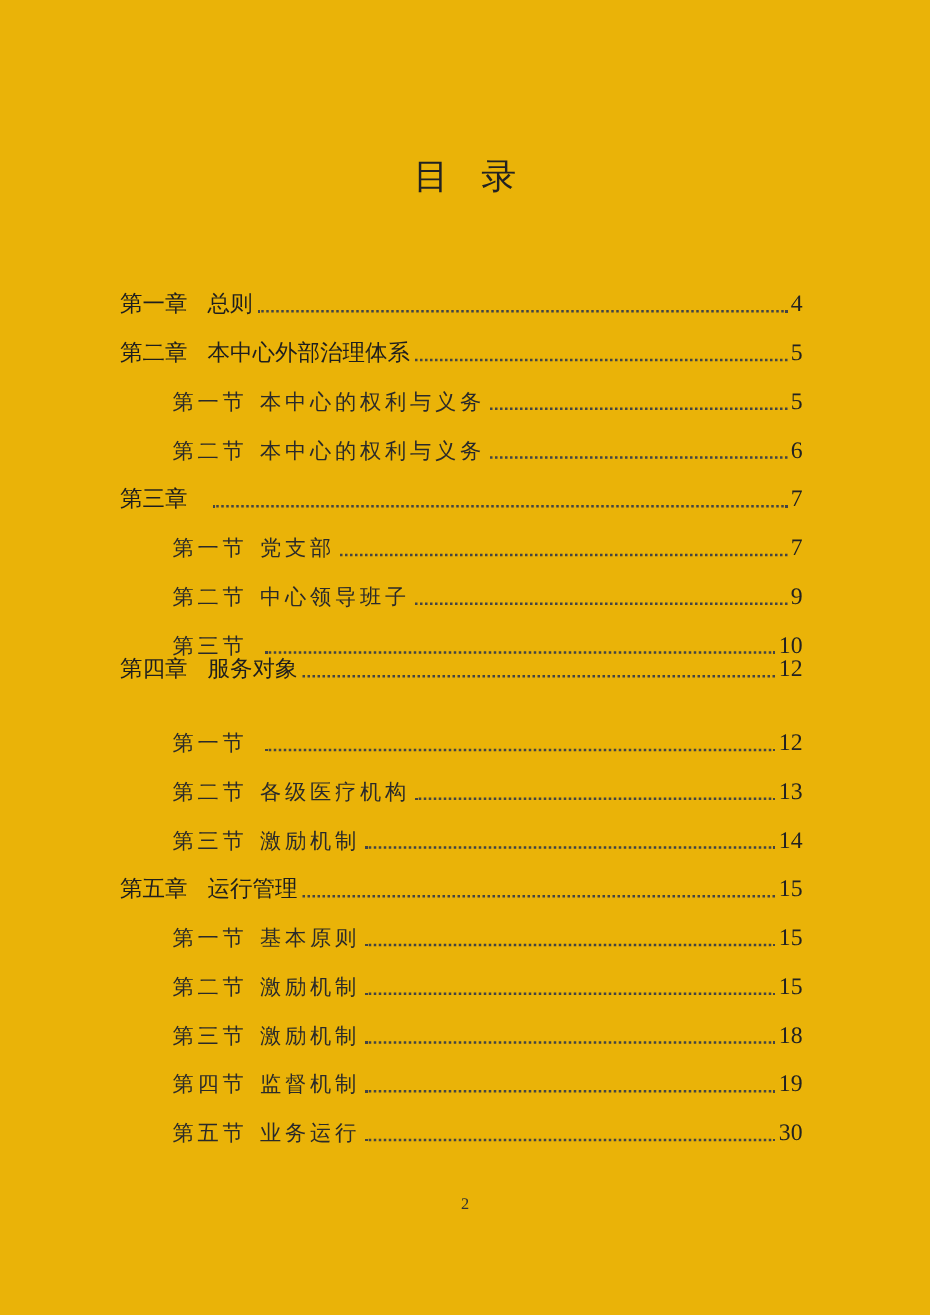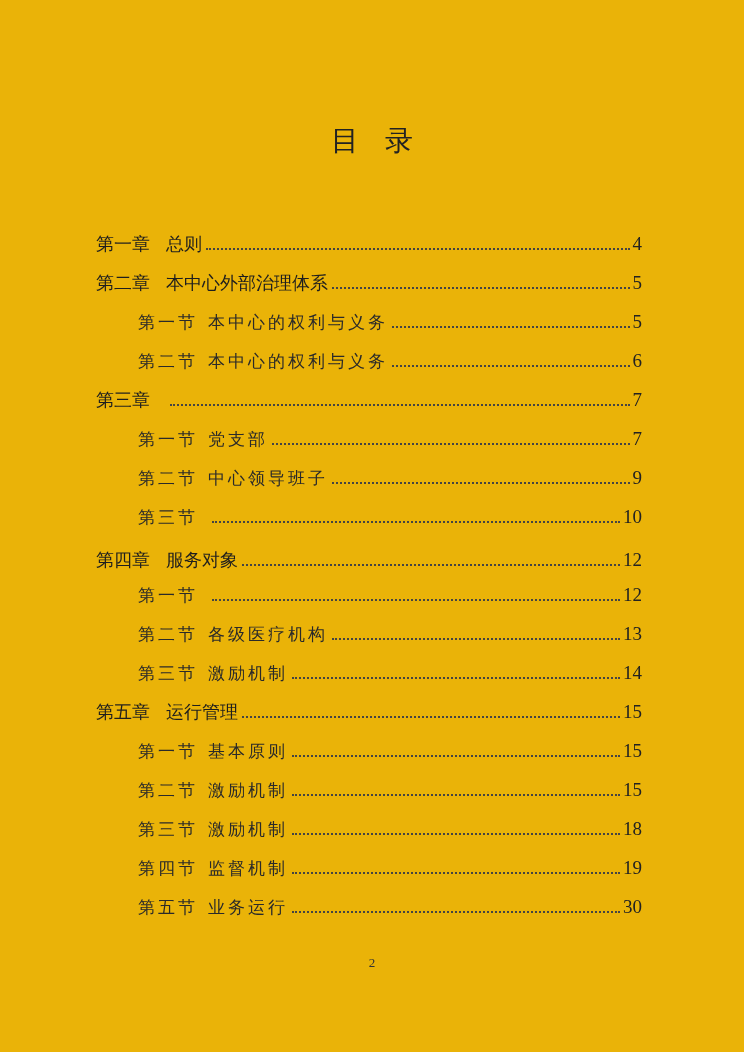--- a/index.html
+++ b/index.html
@@ -80,21 +80,21 @@
       <span class="num">第二节</span>
       <span class="label">中心领导班子</span>
       <span class="leader"></span>
       <span class="page-no">9</span>
     </div>
     <div class="row section" style="top:273px">
       <span class="num">第三节</span>
       <span class="leader"></span>
       <span class="page-no">10</span>
     </div>
-    <div class="row chapter" style="top:316px">
+    <div class="row chapter" style="top:292px">
       <span class="num">第四章</span>
       <span class="label">服务对象</span>
       <span class="leader"></span>
       <span class="page-no">12</span>
     </div>
     <div class="row section" style="top:351px">
       <span class="num">第一节</span>
       <span class="leader"></span>
       <span class="page-no">12</span>
     </div>

